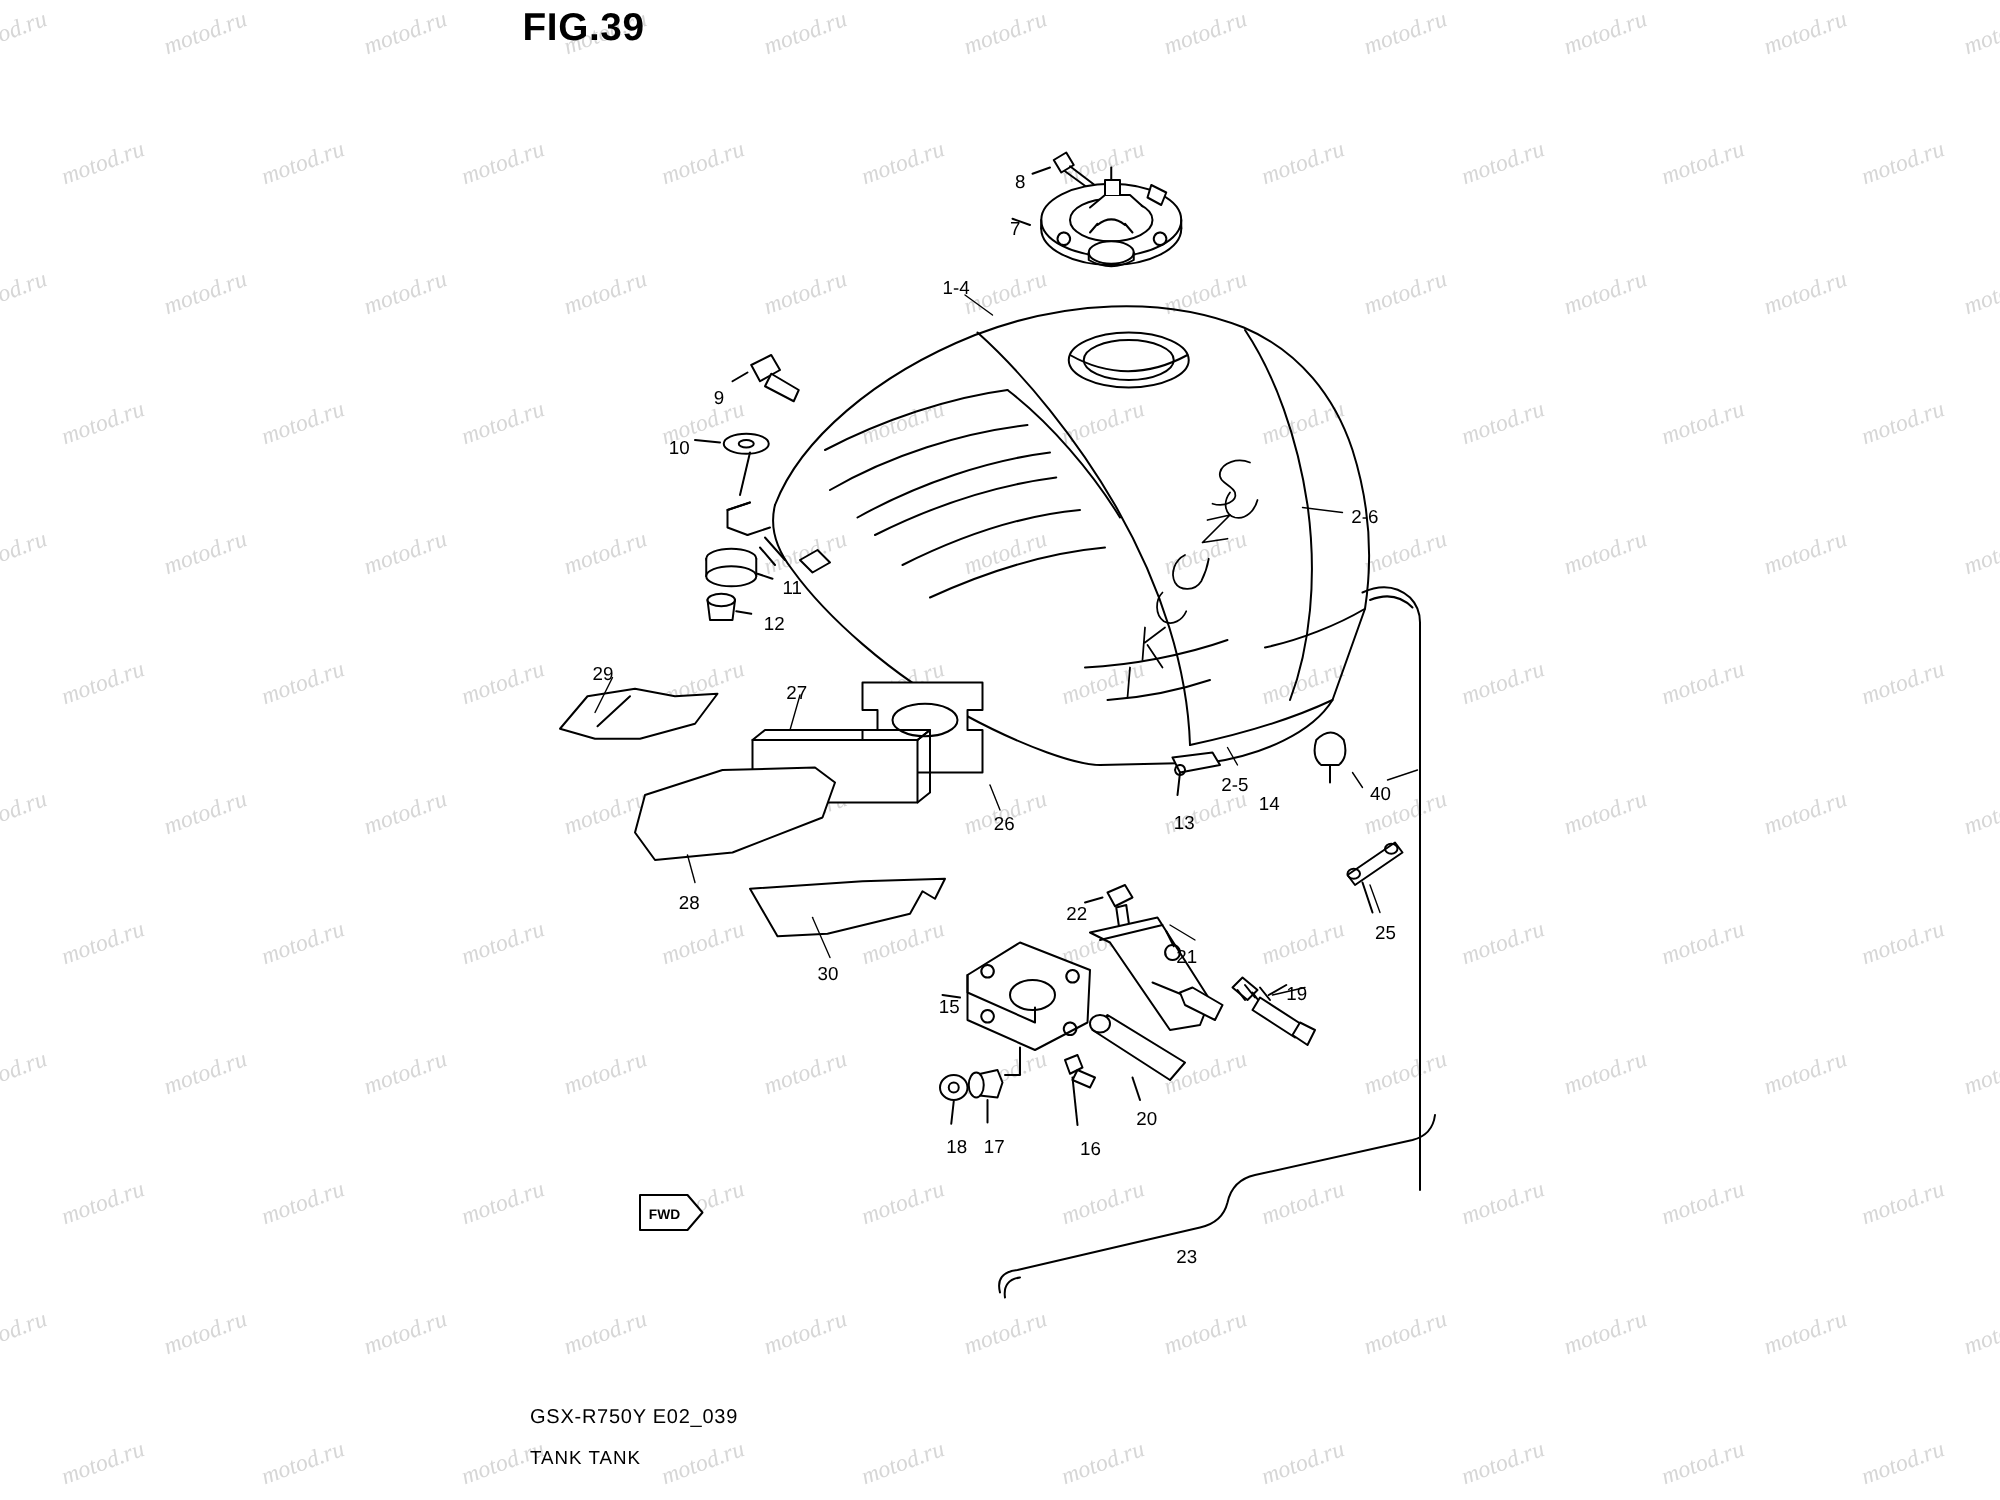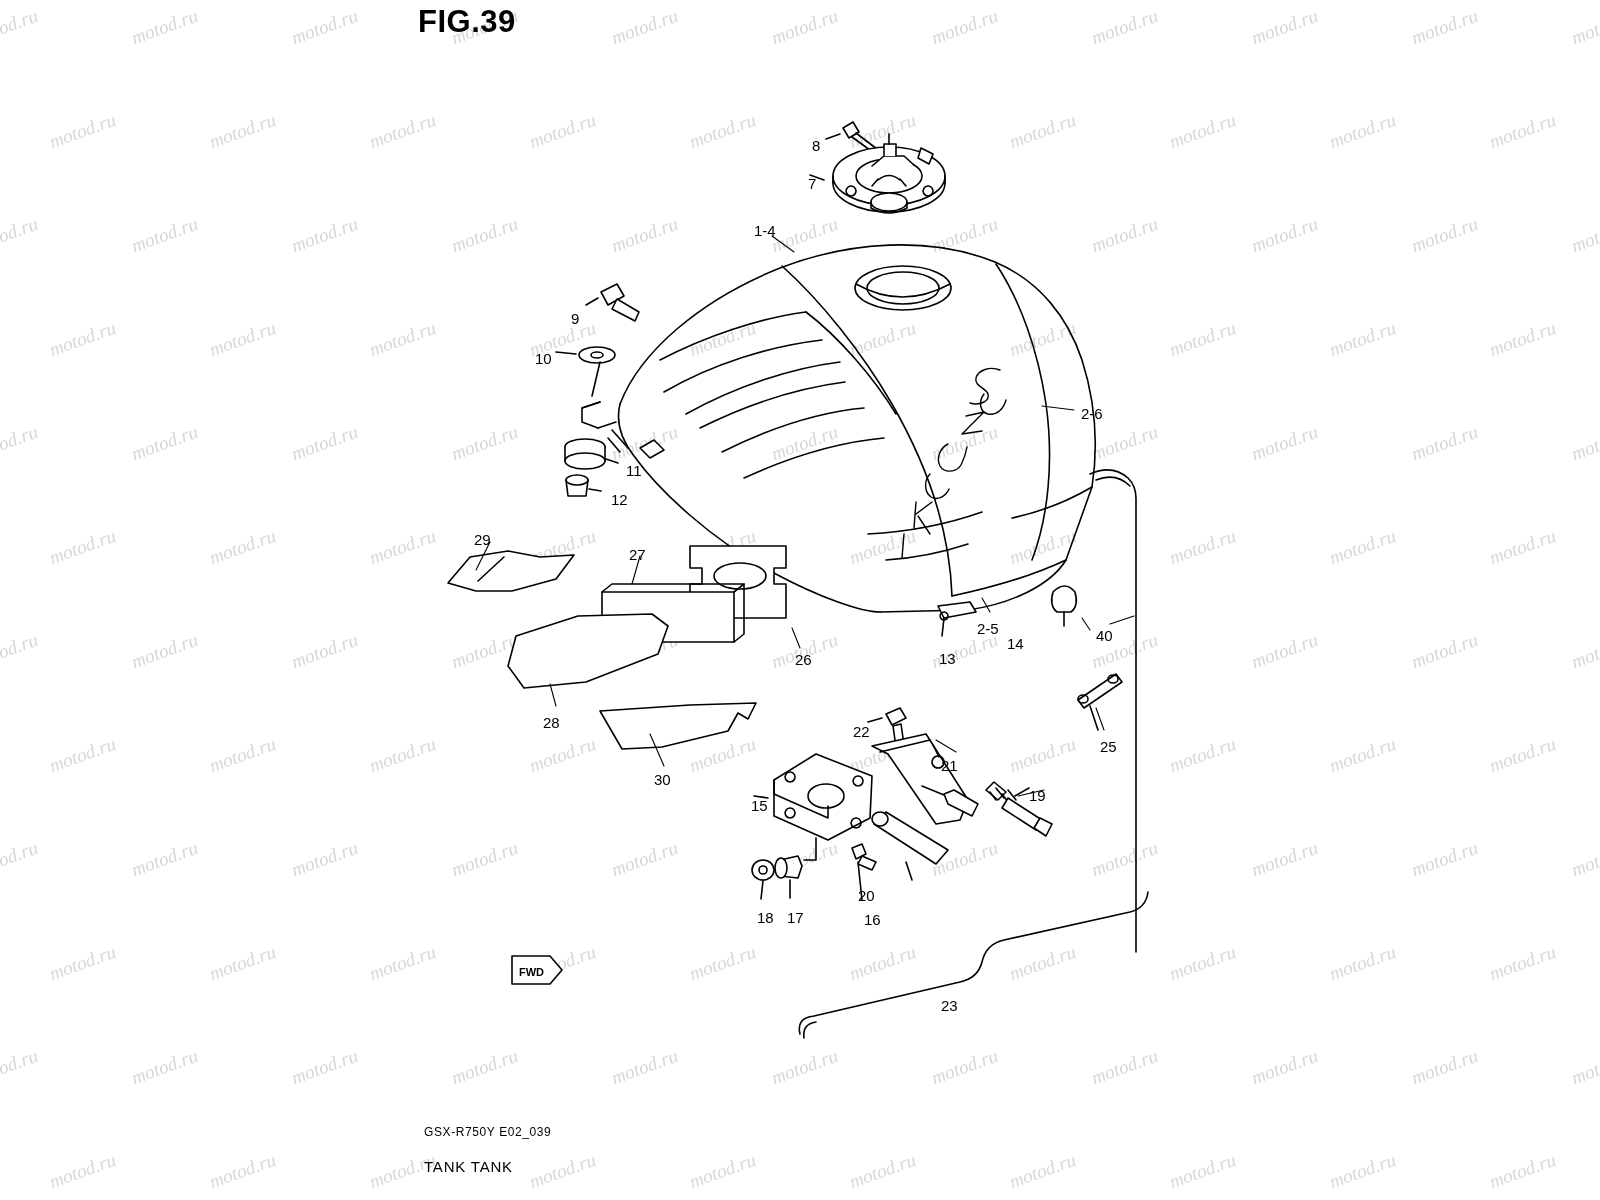--- a/index.html
+++ b/index.html
@@ -54,21 +54,21 @@
     font-size: 31px;
     font-weight: bold;
     letter-spacing: 0.5px;
     color: #000000;
     z-index: 20;
   }
   #footer-code {
     position: absolute;
     left: 424px;
     top: 1125px;
-    font-size: 12px;
+    font-size: 16px;
     letter-spacing: 0.6px;
     color: #000;
     z-index: 20;
   }
   #footer-name {
     position: absolute;
     left: 424px;
     top: 1158px;
     font-size: 15px;
     letter-spacing: 0.8px;
@@ -481,17 +481,17 @@
       <div class="lbl" style="left: 543px; top: 714px;">28</div>
       <div class="lbl" style="left: 1100px; top: 738px;">25</div>
       <div class="lbl" style="left: 853px; top: 723px;">22</div>
       <div class="lbl" style="left: 941px; top: 757px;">21</div>
       <div class="lbl" style="left: 654px; top: 771px;">30</div>
       <div class="lbl" style="left: 1029px; top: 787px;">19</div>
       <div class="lbl" style="left: 751px; top: 797px;">15</div>
       <div class="lbl" style="left: 757px; top: 909px;">18</div>
       <div class="lbl" style="left: 787px; top: 909px;">17</div>
       <div class="lbl" style="left: 864px; top: 911px;">16</div>
-      <div class="lbl" style="left: 858px; top: 887px;">20</div>
+      <div class="lbl" style="left: 909px; top: 887px;">20</div>
       <div class="lbl" style="left: 941px; top: 997px;">23</div>
     </div>
 
 </div>
 
 </body></html>

